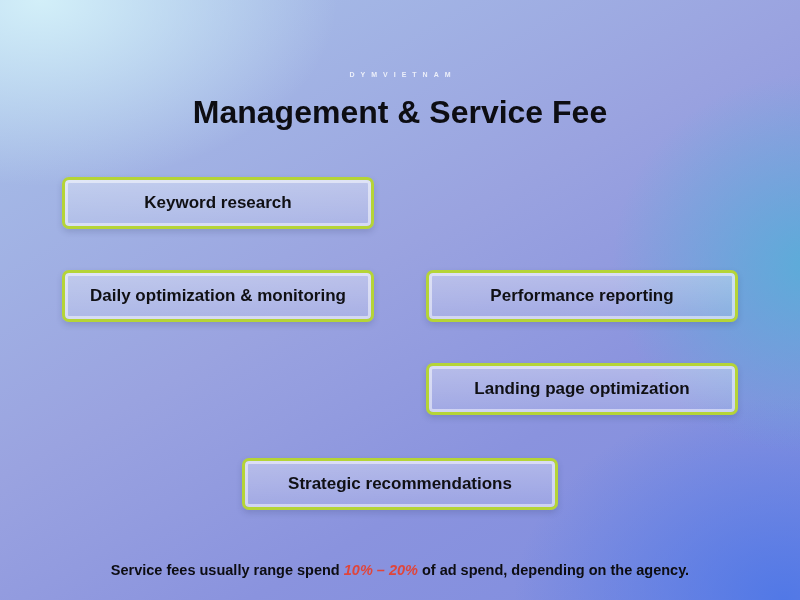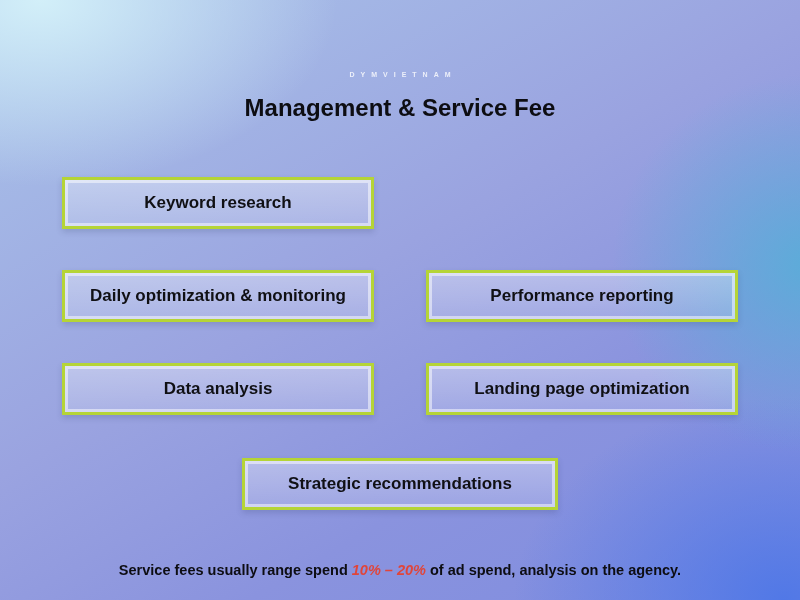--- a/index.html
+++ b/index.html
@@ -25,27 +25,27 @@
     position:absolute;left:0;right:0;top:71px;
     text-align:center;
     color:rgba(255,255,255,0.8);
     font-size:7px;font-weight:700;
     letter-spacing:6px;text-indent:6px;
   }
   .title{
     position:absolute;left:0;right:0;top:94px;
     text-align:center;
     color:#0d0d12;
-    font-size:24px;font-weight:700;
+    font-size:32px;font-weight:700;
   }
   .card{
     position:absolute;
     width:306px;height:46px;
     border:3px solid #b5d437;
-    border-radius:0;
+    border-radius:7px;
     background:linear-gradient(180deg, rgba(255,255,255,0.34), rgba(255,255,255,0.16));
     box-shadow:inset 0 0 0 3px rgba(255,255,255,0.5), 0 3px 6px rgba(40,50,90,0.18);
     display:flex;align-items:center;justify-content:center;
     font-size:17px;font-weight:700;color:#101014;
   }
   .r1{top:177px;} .r2{top:270px;} .r3{top:363px;}
   .c-left{left:62px;} .c-right{left:426px;}
   .card-center{left:242px;top:458px;width:310px;}
   .note{
     position:absolute;left:0;right:0;top:562px;
@@ -71,26 +71,23 @@
     <span>Keyword research</span>
   </div>
 
   <div class="card r2 c-right">
     <span>Performance reporting</span>
   </div>
   <div class="card r2 c-left">
     <span>Daily optimization &amp; monitoring</span>
   </div>
 
-  <div class="card r3 c-left">
-    <span>Data analysis</span>
-  </div>
   <div class="card card-center">
     <span>Strategic recommendations</span>
   </div>
 
   <div class="card r3 c-right">
     <span>Landing page optimization</span>
   </div>
 
-  <div class="note"><span>Service fees usually range spend </span><span class="hl">10% – 20%</span><span> of ad spend, analysis on the agency.</span></div>
+  <div class="note"><span>Service fees usually range spend </span><span class="hl">10% – 20%</span><span> of ad spend, depending on the agency.</span></div>
 
 </div>
 
 </body></html>

